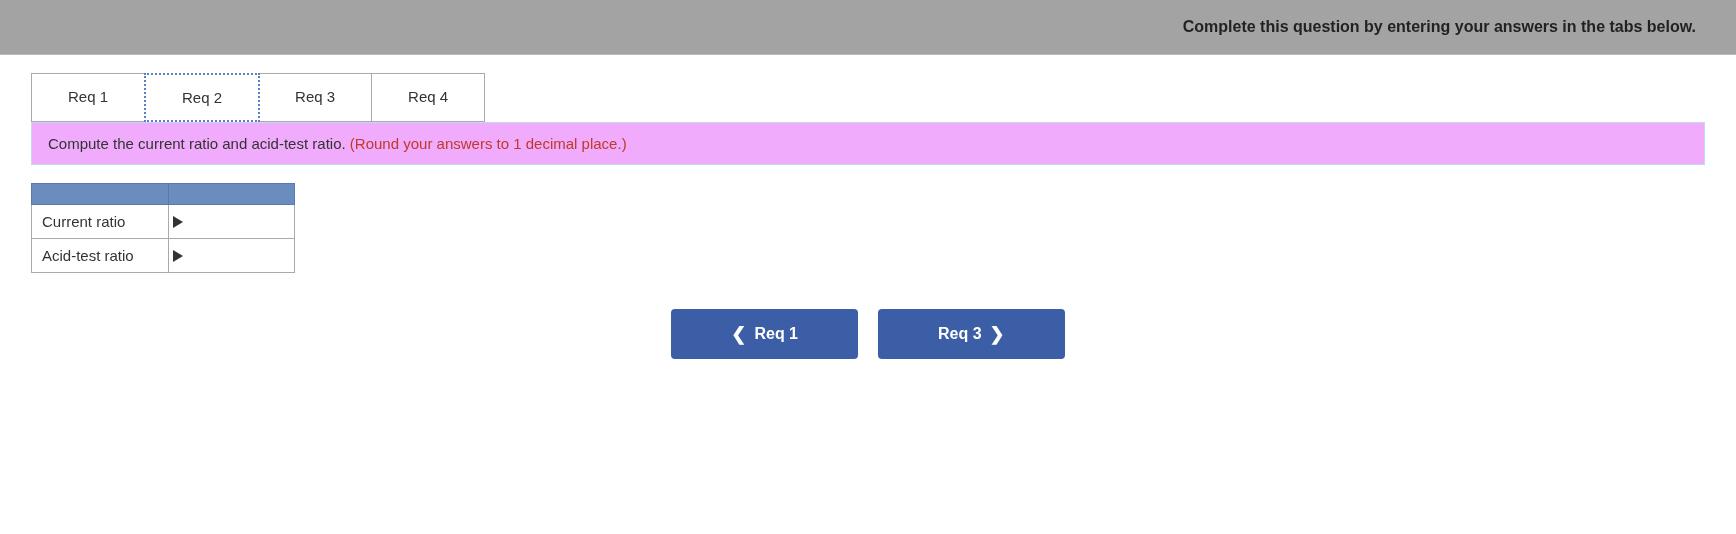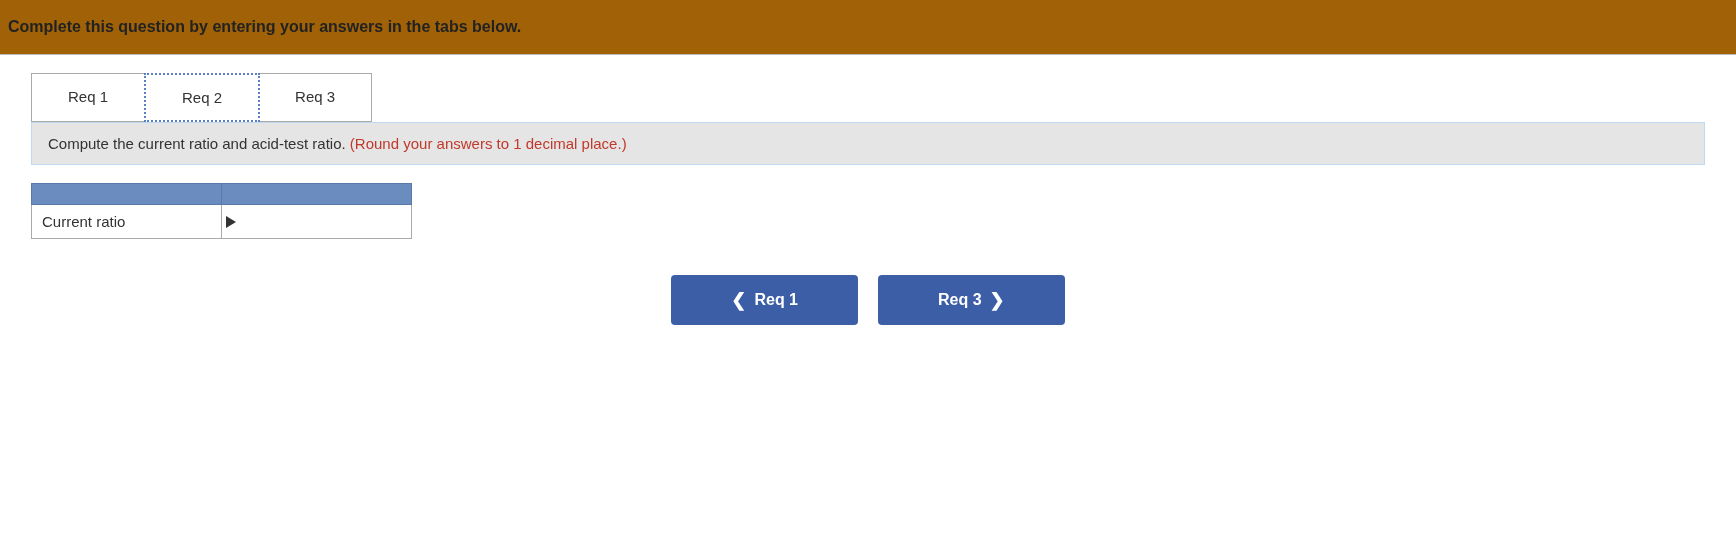--- a/index.html
+++ b/index.html
@@ -9,23 +9,24 @@
       font-family: Arial, sans-serif;
     }
 
     body {
       background: #fff;
       width: 1736px;
       min-height: 534px;
     }
 
     .header-bar {
-      background: #a16207;
-      padding: 18px 8px;
+      background: #a3a3a3;
+      padding: 18px 40px;
       border-bottom: 1px solid #bbb;
+      text-align: right;
     }
 
     .header-bar span {
       font-weight: bold;
       font-size: 16px;
       color: #222;
     }
 
     .main-content {
       padding: 18px 31px;
@@ -57,37 +58,37 @@
       border: 2px dotted #5a7fc4;
       border-right: 2px dotted #5a7fc4;
       margin: -1px;
       background: #fff;
       z-index: 1;
       text-align: right;
     }
 
     
     .instruction-bar {
-      background: #e5e5e5;
+      background: #f0abfc;
       border: 1px solid #c0d8f0;
       padding: 12px 16px;
       font-size: 15px;
       color: #333;
       margin-top: 0;
       margin-bottom: 18px;
     }
 
     .instruction-bar .highlight {
       color: #c0392b;
     }
 
     
     .ratio-table {
       border-collapse: collapse;
-      width: 381px;
+      width: 264px;
       margin-bottom: 36px;
     }
 
     .ratio-table thead tr th {
       background: #6b8cbf;
       border: 1px solid #5a7aaa;
       padding: 10px 14px;
       color: #fff;
       font-size: 14px;
     }
@@ -171,20 +172,21 @@
 <div class="header-bar">
   <span>Complete this question by entering your answers in the tabs below.</span>
 </div>
 
 <div class="main-content">
 
   <div class="tabs-container">
     <div class="tab">Req 1</div>
     <div class="tab active">Req 2</div>
     <div class="tab">Req 3</div>
+    <div class="tab">Req 4</div>
   </div>
 
   <div class="instruction-bar">
     <span>Compute the current ratio and acid-test ratio. </span><span class="highlight">(Round your answers to 1 decimal place.)</span>
   </div>
 
   <table class="ratio-table">
     <thead>
       <tr>
         <th></th>
@@ -194,20 +196,29 @@
     <tbody>
       <tr>
         <td>Current ratio</td>
         <td>
           <div class="arrow-input-wrapper">
             <span class="triangle"></span>
             <input type="text" value="" style="">
           </div>
         </td>
       </tr>
+      <tr>
+        <td>Acid-test ratio</td>
+        <td>
+          <div class="arrow-input-wrapper">
+            <span class="triangle"></span>
+            <input type="text" value="" style="">
+          </div>
+        </td>
+      </tr>
     </tbody>
   </table>
 
   <div class="nav-buttons">
     <button class="nav-btn">
       <span class="chevron">❮</span>
       <span>Req 1</span>
     </button>
     <button class="nav-btn">
       <span>Req 3</span>

